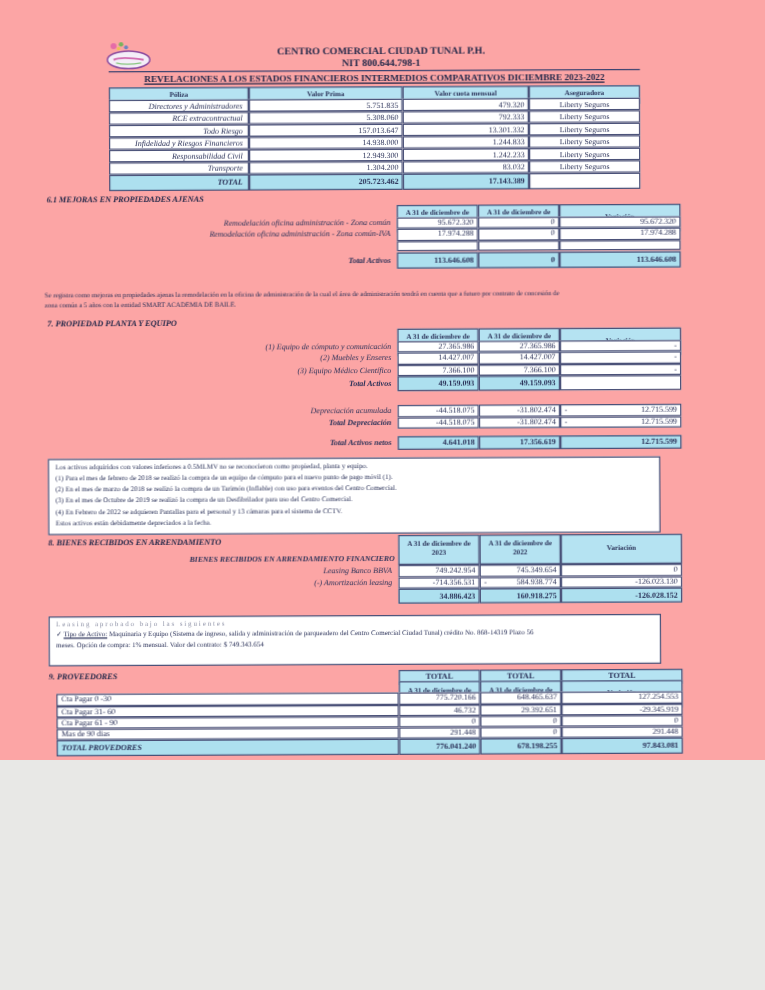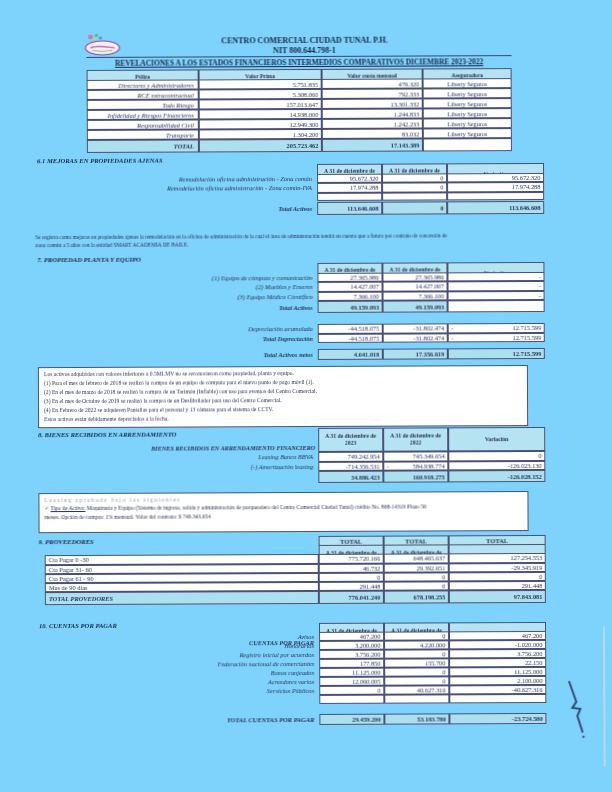--- a/index.html
+++ b/index.html
@@ -1,16 +1,16 @@
 <!DOCTYPE html>
 <html><head>
 <meta charset="utf-8">
 <style>
   html,body{margin:0;padding:0;background:#e8e8e6;}
-  .page{position:relative;width:612px;height:792px;background:#7dd3fc;margin:0 auto;
+  .page{position:relative;width:612px;height:608px;background:#fca5a5;margin:0 auto;
         font-family:"Liberation Serif",serif;color:#2a3158;overflow:hidden;}
   .tilt{position:absolute;inset:0;transform:rotate(-0.25deg);filter:blur(0.32px);}
   .abs{position:absolute;}
   .g{position:absolute;display:grid;}
   .c{border:0.5px solid #4a5178;display:flex;align-items:center;overflow:hidden;
      white-space:nowrap;background:#fff;min-width:0;}
   .nb{border-color:transparent;background:transparent;}
   .hd{background:#b5e3f2;font-weight:bold;justify-content:center;text-align:center;
       font-size:5.7px;line-height:1.15;white-space:normal;padding:0 2px;}
   .cy{background:#ade0ef;}

